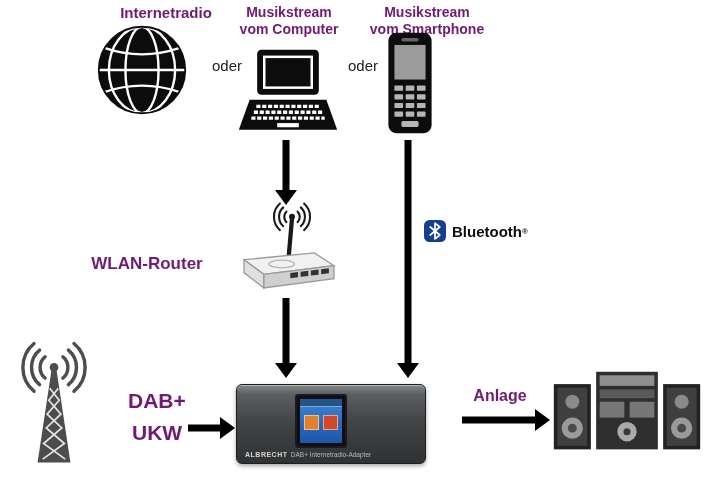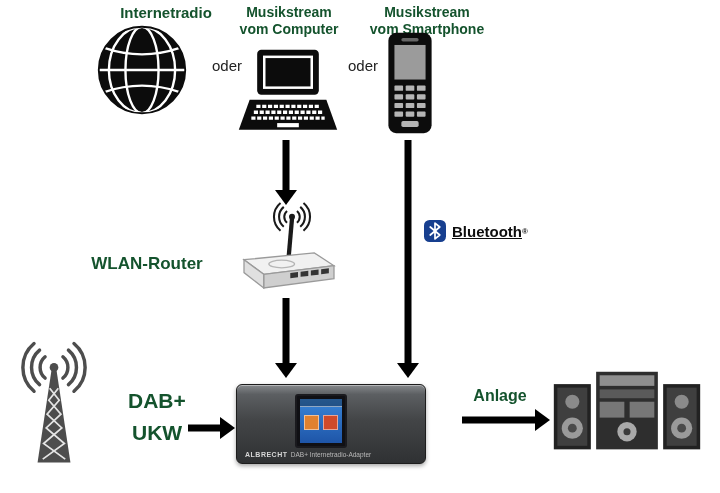--- a/index.html
+++ b/index.html
@@ -1,27 +1,27 @@
 <!DOCTYPE html>
 <html><head>
 <meta charset="utf-8">
 <style>
   * { margin:0; padding:0; box-sizing:border-box; }
   html,body { background:#fff; }
   body { font-family:"Liberation Sans", sans-serif; color:#111; }
   .canvas { position:relative; width:720px; height:493px; background:#fff; overflow:hidden; }
   .abs { position:absolute; }
-  .lbl { font-weight:bold; color:#14532d; text-align:center; line-height:1.2; }
+  .lbl { font-weight:bold; color:#701a75; text-align:center; line-height:1.2; }
   .line { display:block; }
   .oder { font-weight:normal; font-size:15px; color:#222; text-align:right; }
 
   .arrows { left:0; top:0; pointer-events:none; }
 
   .bt-badge { display:flex; align-items:center; }
-  .bt-text { font-weight:bold; font-size:15px; margin-left:6px; color:#0e0e0e;text-decoration:underline; }
+  .bt-text { font-weight:bold; font-size:15px; margin-left:6px; color:#0e0e0e; }
   .bt-reg { font-size:8px; vertical-align:super; font-weight:bold; }
 
   .device { left:236px; top:384px; width:190px; height:80px; border-radius:6px;
             background:linear-gradient(180deg,#86898c 0%,#5c5f62 12%,#434547 45%,#2f3133 100%);
             border:1px solid #1d1d1d;
             box-shadow: inset 0 1px 0 rgba(255,255,255,.4), 0 2px 4px rgba(0,0,0,.35); }
   .device-screen { position:absolute; left:58px; top:9px; width:52px; height:54px;
                    background:#101014; border:2px solid #1a1a1e; border-radius:3px; }
   .screen-inner { position:absolute; left:3px; top:3px; right:3px; bottom:3px;
                   background:linear-gradient(180deg,#3a86d8 0%, #1e55a8 100%); }

